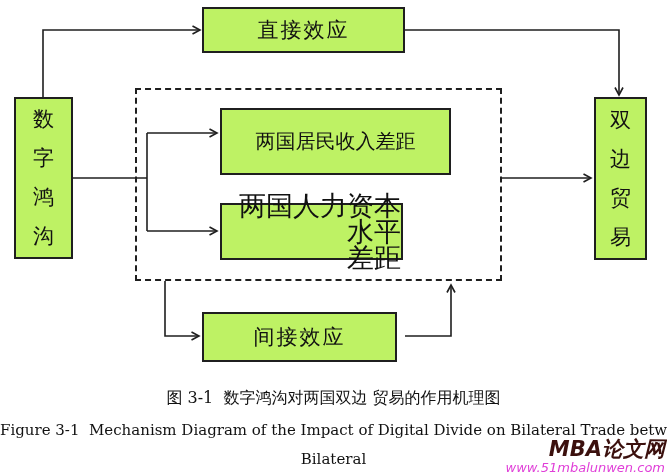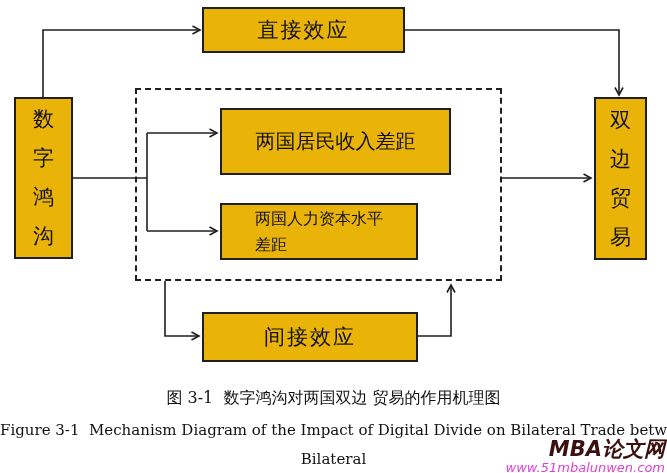--- a/index.html
+++ b/index.html
@@ -25,33 +25,33 @@
   .dashed-box {
     position: absolute;
     left: 135px; top: 88px;
     width: 367px; height: 193px;
     border: 2px dashed var(--line, #1f1f1f);
     background: transparent;
   }
   .node {
     position: absolute;
     border: 2px solid var(--line, #1f1f1f);
-    background: #eab308;
+    background: #bef264;
     display: flex;
     align-items: center;
     justify-content: center;
-    text-align: left;
+    text-align: right;
     white-space: pre-line;
   }
   .n-direct   { left: 202px; top: 7px;   width: 203px; height: 46px;  font-size: 21px; letter-spacing: 2px; }
   .n-digital  { left: 14px;  top: 97px;  width: 59px;  height: 162px; font-size: 21px; line-height: 39px; }
   .n-trade    { left: 594px; top: 97px;  width: 53px;  height: 163px; font-size: 21px; line-height: 39px; }
   .n-income   { left: 220px; top: 108px; width: 231px; height: 67px;  font-size: 20px; }
-  .n-capital  { left: 220px; top: 203px; width: 198px; height: 57px;  font-size: 16px; line-height: 26px; }
-  .n-indirect { left: 202px; top: 312px; width: 216px; height: 50px;  font-size: 21px; letter-spacing: 2px; }
+  .n-capital  { left: 220px; top: 203px; width: 183px; height: 57px;  font-size: 27px; line-height: 26px; }
+  .n-indirect { left: 202px; top: 312px; width: 195px; height: 50px;  font-size: 21px; letter-spacing: 2px; }
 
   .caption {
     position: absolute;
     left: 0; right: 0;
     text-align: center;
     white-space: pre;
   }
   .caption-zh  { top: 388px; font-size: 16px; }
   .caption-en1 { top: 421px; font-size: 15px; }
   .caption-en2 { top: 450px; font-size: 15px; }

